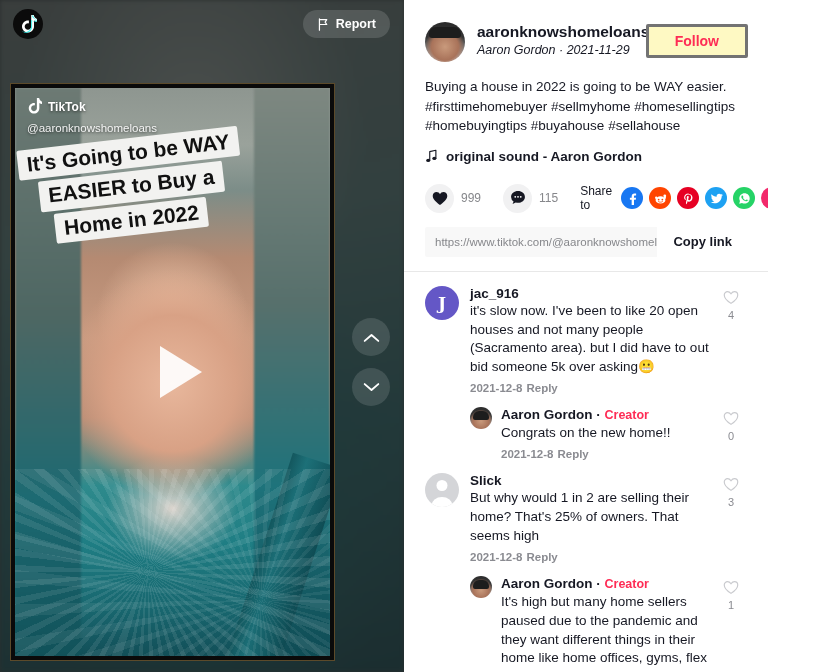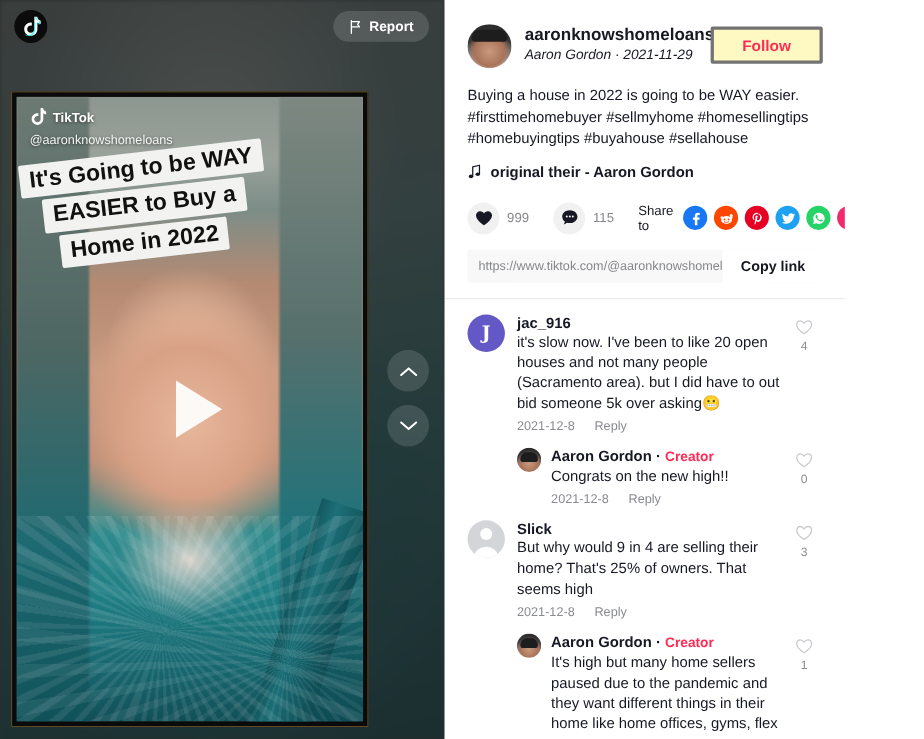--- a/index.html
+++ b/index.html
@@ -229,21 +229,21 @@
     position: relative; overflow: hidden;
   }
   .c-avatar.creator::before {
     content:""; position:absolute; left:3px; right:3px; top:4px; height:9px;
     background:#1d1d1d; border-radius:6px 6px 2px 2px;
   }
   .c-body { flex: 1; min-width: 0; }
   .c-name { font-size: 13.5px; font-weight: 700; color: #161823; }
   .c-name .creator-tag { color: #fe2c55; font-size: 12.5px; font-weight: 700; }
   .c-text { font-size: 13.5px; line-height: 1.4; color: #161823; margin-top: 1px; }
-  .c-foot { margin-top: 5px; font-size: 11.5px; color: #8a8b91; display: flex; gap: 18px; }
+  .c-foot { margin-top: 5px; font-size: 11.5px; color: #8a8b91; display: flex; gap: 4px; font-weight: bold; }
   .c-foot .reply { cursor: pointer; }
   .c-like {
     flex: 0 0 34px; display: flex; flex-direction: column;
     align-items: center; padding-top: 4px; cursor: pointer;
   }
   .c-like .cnt { font-size: 11px; color: #8a8b91; margin-top: 4px; }
   .reply-block { margin-left: 45px; }
   .reply-block .c-avatar { width: 22px; height: 22px; flex: 0 0 22px; margin-right: 9px; }
   .reply-block .c-text { margin-top: 2px; }
 </style>
@@ -325,21 +325,21 @@
       </div>
 
       <div class="desc">Buying a house in 2022 is going to be WAY easier. #firsttimehomebuyer #sellmyhome #homesellingtips #homebuyingtips #buyahouse #sellahouse</div>
 
       <div class="music-row">
         <svg width="13" height="14" viewBox="0 0 14 16" aria-hidden="true">
           <path d="M5 13V3l7-1.6v9.4" fill="none" stroke="#161823" stroke-width="1.3" stroke-linecap="round" stroke-linejoin="round"></path>
           <ellipse cx="3.2" cy="13" rx="2.3" ry="1.9" fill="#161823"></ellipse>
           <ellipse cx="10.2" cy="10.8" rx="2.3" ry="1.9" fill="#161823"></ellipse>
         </svg>
-        <span>original their - Aaron Gordon</span>
+        <span>original sound - Aaron Gordon</span>
       </div>
     </div>
 
     <div class="action-row">
       <div class="stat">
         <div class="stat-circle">
           <svg width="16" height="15" viewBox="0 0 18 16" aria-hidden="true">
             <path d="M9 15.2S.8 10.2.8 5.2C.8 2.6 2.8.8 5.1.8c1.7 0 3.1 1 3.9 2.3C9.8 1.8 11.2.8 12.9.8c2.3 0 4.3 1.8 4.3 4.4 0 5-8.2 10-8.2 10z" fill="#161823"></path>
           </svg>
         </div>
@@ -430,39 +430,39 @@
         </div>
       </div>
 
       <div class="comment reply-block">
         <div class="c-avatar creator"></div>
         <div class="c-body">
           <div class="c-name">
             <span>Aaron Gordon</span>
             <span style="color:#161823"> · </span><span class="creator-tag">Creator</span>
           </div>
-          <div class="c-text">Congrats on the new high!!</div>
+          <div class="c-text">Congrats on the new home!!</div>
           <div class="c-foot">
             <span>2021-12-8</span>
             <span class="reply">Reply</span>
           </div>
         </div>
         <div class="c-like">
           <svg width="16" height="15" viewBox="0 0 18 16" aria-hidden="true">
             <path d="M9 14.6S1.4 9.9 1.4 5.2C1.4 2.9 3.1 1.4 5.1 1.4c1.6 0 2.9 1 3.9 2.4 1-1.4 2.3-2.4 3.9-2.4 2 0 3.7 1.5 3.7 3.8 0 4.7-7.6 9.4-7.6 9.4z" fill="none" stroke="#c9cace" stroke-width="1.3"></path>
           </svg>
           <span class="cnt">0</span>
         </div>
       </div>
 
       <div class="comment">
         <div class="c-avatar ghost"></div>
         <div class="c-body">
           <div class="c-name">Slick</div>
-          <div class="c-text">But why would 9 in 4 are selling their home? That's 25% of owners. That seems high</div>
+          <div class="c-text">But why would 1 in 2 are selling their home? That's 25% of owners. That seems high</div>
           <div class="c-foot">
             <span>2021-12-8</span>
             <span class="reply">Reply</span>
           </div>
         </div>
         <div class="c-like">
           <svg width="16" height="15" viewBox="0 0 18 16" aria-hidden="true">
             <path d="M9 14.6S1.4 9.9 1.4 5.2C1.4 2.9 3.1 1.4 5.1 1.4c1.6 0 2.9 1 3.9 2.4 1-1.4 2.3-2.4 3.9-2.4 2 0 3.7 1.5 3.7 3.8 0 4.7-7.6 9.4-7.6 9.4z" fill="none" stroke="#c9cace" stroke-width="1.3"></path>
           </svg>
           <span class="cnt">3</span>

